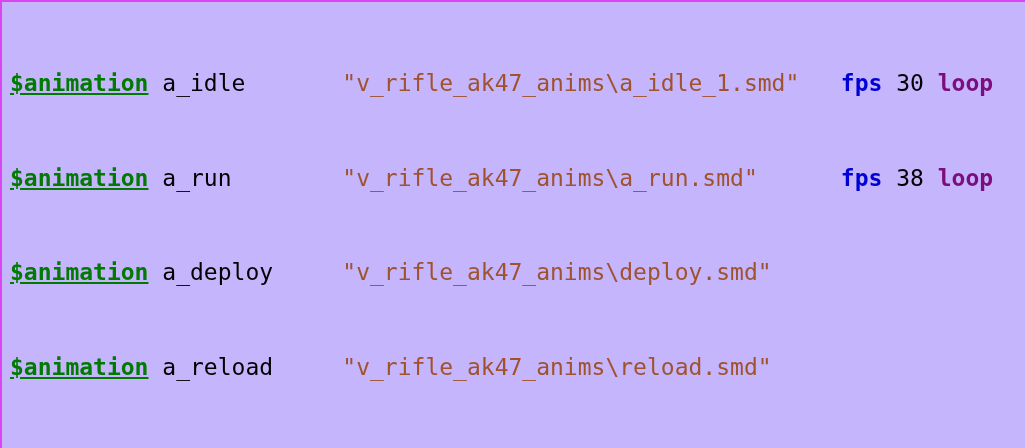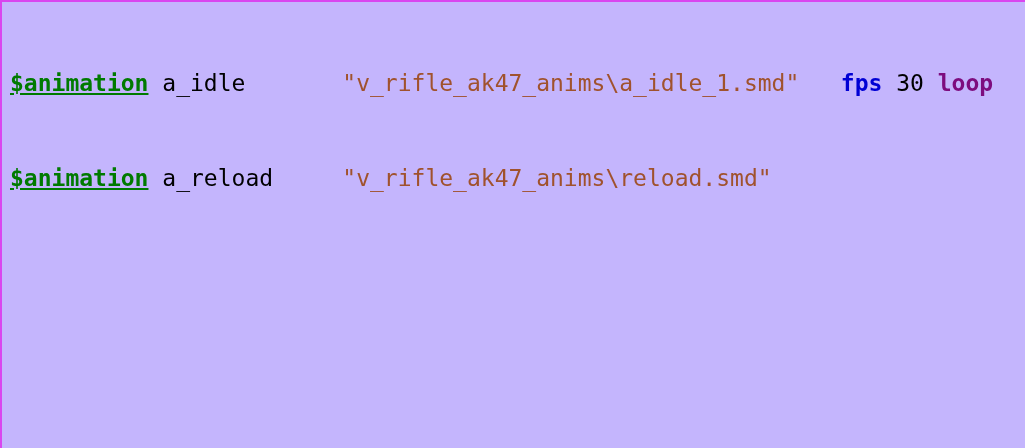--- a/index.html
+++ b/index.html
@@ -56,20 +56,22 @@
     color: var(--c-loop, #7d0c7e);
     font-weight: bold;
   }
 </style>
 </head>
 <body>
 
 <div id="screen">
   <div id="code">
     <div class="line"><span class="kw">$animation</span><span class="nm">a_idle</span><span class="str">"v_rifle_ak47_anims\a_idle_1.smd"</span><span class="fps">fps</span><span class="num">30</span><span class="loop">loop</span></div>
+    <div class="line"><span class="kw">$animation</span><span class="nm">a_run</span><span class="str">"v_rifle_ak47_anims\a_run.smd"</span><span class="fps">fps</span><span class="num">38</span><span class="loop">loop</span></div>
+    <div class="line"><span class="kw">$animation</span><span class="nm">a_deploy</span><span class="str">"v_rifle_ak47_anims\deploy.smd"</span></div>
     <div class="line"><span class="kw">$animation</span><span class="nm">a_reload</span><span class="str">"v_rifle_ak47_anims\reload.smd"</span></div>
     
     
     
     
     
     
     
     
     

